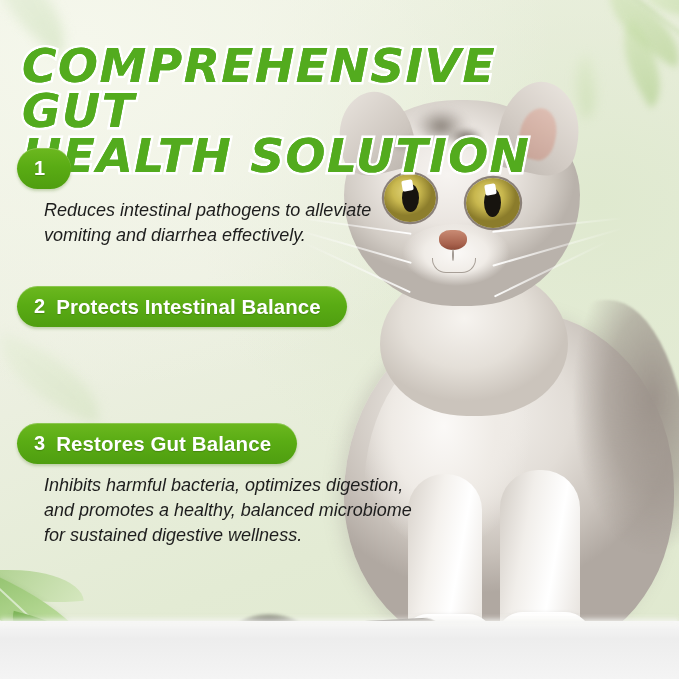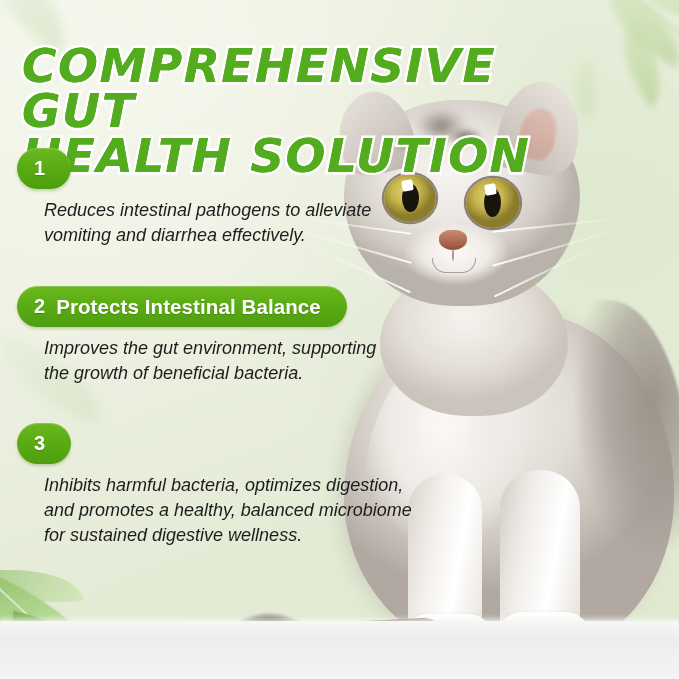--- a/index.html
+++ b/index.html
@@ -268,26 +268,25 @@
     </div>
     <p class="desc">Reduces intestinal pathogens to alleviate
 vomiting and diarrhea effectively.</p>
   </div>
 
   <div class="feature" id="f1">
     <div class="pill">
       <span class="num">2</span>
       <span class="ttl">Protects Intestinal Balance</span>
     </div>
-    <p class="desc">Improves the gut environment, supporting
-the growth of beneficial bacteria.</p>
   </div>
 
   <div class="feature" id="f2">
     <div class="pill">
       <span class="num">3</span>
+      <span class="ttl">Restores Gut Balance</span>
     </div>
     <p class="desc">Inhibits harmful bacteria, optimizes digestion,
 and promotes a healthy, balanced microbiome
 for sustained digestive wellness.</p>
   </div>
 
 </div>
 
 </body></html>

